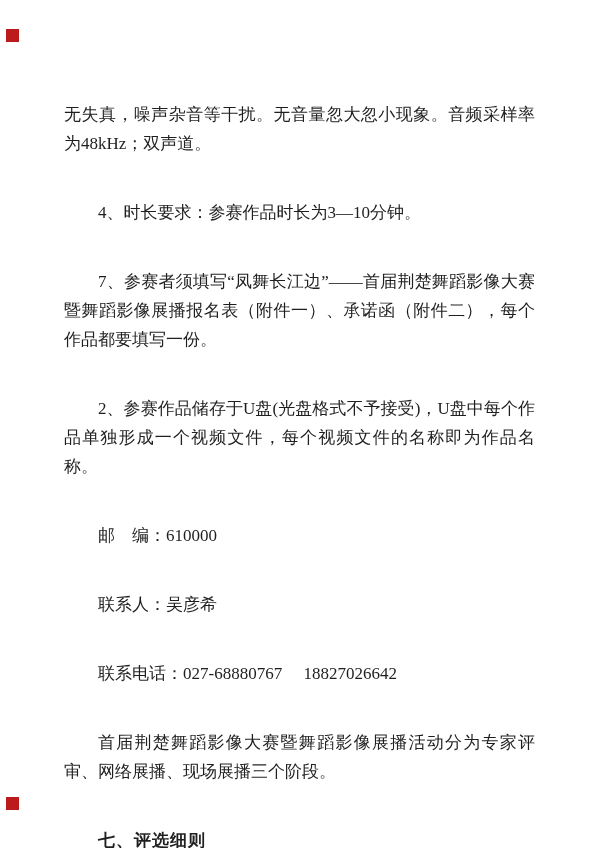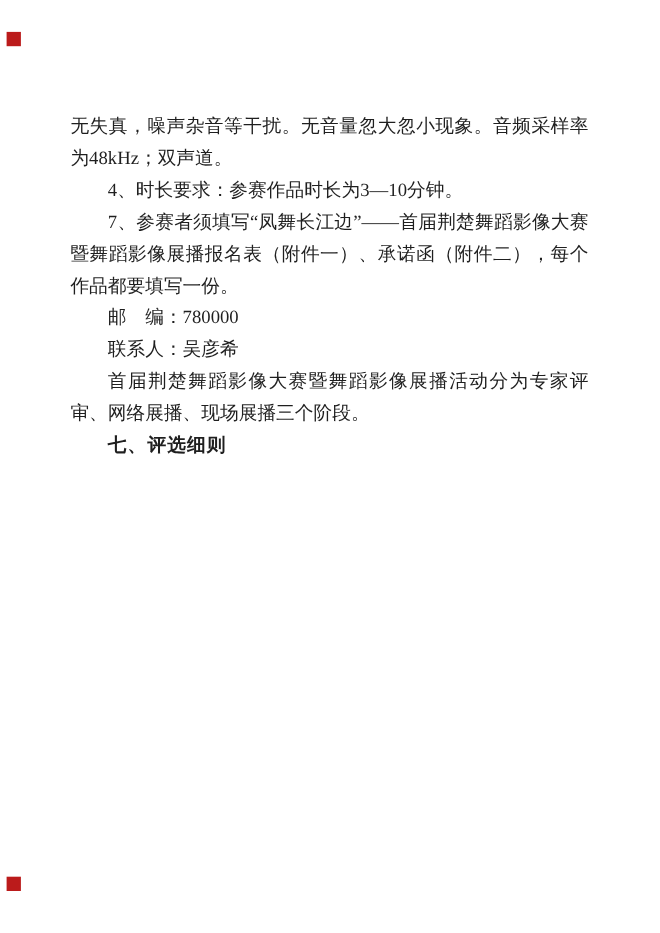--- a/index.html
+++ b/index.html
@@ -30,20 +30,21 @@
     text-justify: inter-character;
     color: #1f1f1f;
     word-break: break-all;
   }
   p.para {
     margin: 0;
     padding: 0;
   }
   p.indent {
     text-indent: 2em;
+    margin-top: 40px;
   }
   p.heading {
     font-family: "Liberation Sans", "DejaVu Sans", sans-serif;
     font-weight: bold;
     letter-spacing: 1px;
   }
   .marker {
     position: absolute;
     left: 6px;
     width: 13px;
@@ -55,18 +56,20 @@
 </head>
 <body>
 
 <div class="page" style="background: rgb(255, 255, 255);">
   <div class="marker marker-top" style="background: rgb(187, 27, 27);"></div>
   <div class="marker marker-bottom" style="background: rgb(187, 27, 27);"></div>
   <div class="content" id="doc-content" style="color: rgb(31, 31, 31);">
       <p class="para">无失真，噪声杂音等干扰。无音量忽大忽小现象。音频采样率为48kHz；双声道。</p>
       <p class="para indent">4、时长要求：参赛作品时长为3—10分钟。</p>
       <p class="para indent">7、参赛者须填写“凤舞长江边”——首届荆楚舞蹈影像大赛暨舞蹈影像展播报名表（附件一）、承诺函（附件二），每个作品都要填写一份。</p>
-      <p class="para indent">邮　编：780000</p>
+      <p class="para indent">2、参赛作品储存于U盘(光盘格式不予接受)，U盘中每个作品单独形成一个视频文件，每个视频文件的名称即为作品名称。</p>
+      <p class="para indent">邮　编：610000</p>
       <p class="para indent">联系人：吴彦希</p>
+      <p class="para indent">联系电话：027-68880767　 18827026642</p>
       <p class="para indent">首届荆楚舞蹈影像大赛暨舞蹈影像展播活动分为专家评审、网络展播、现场展播三个阶段。</p>
       <p class="para indent heading">七、评选细则</p>
     </div>
 </div>
 
 </body></html>

